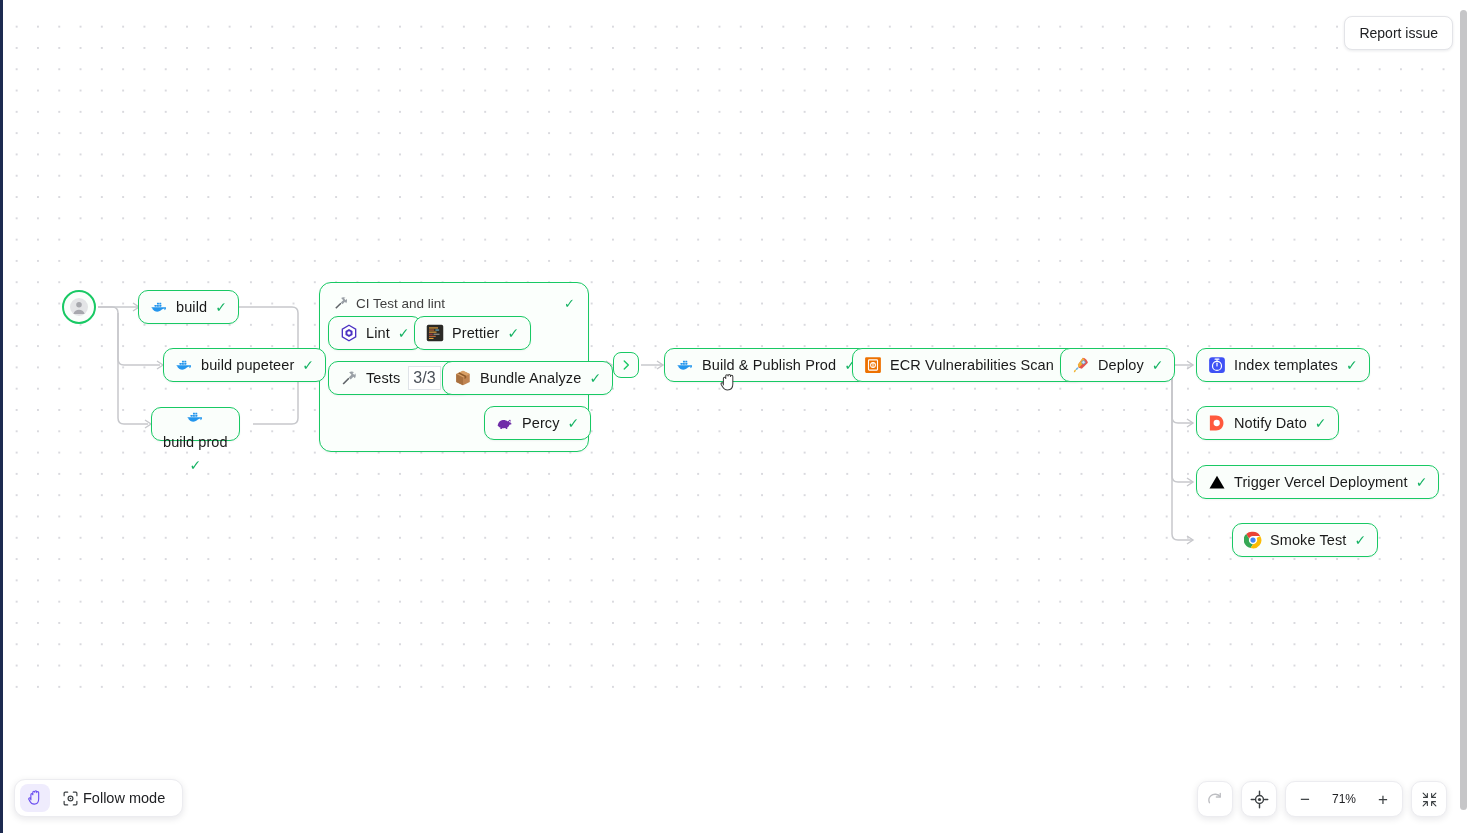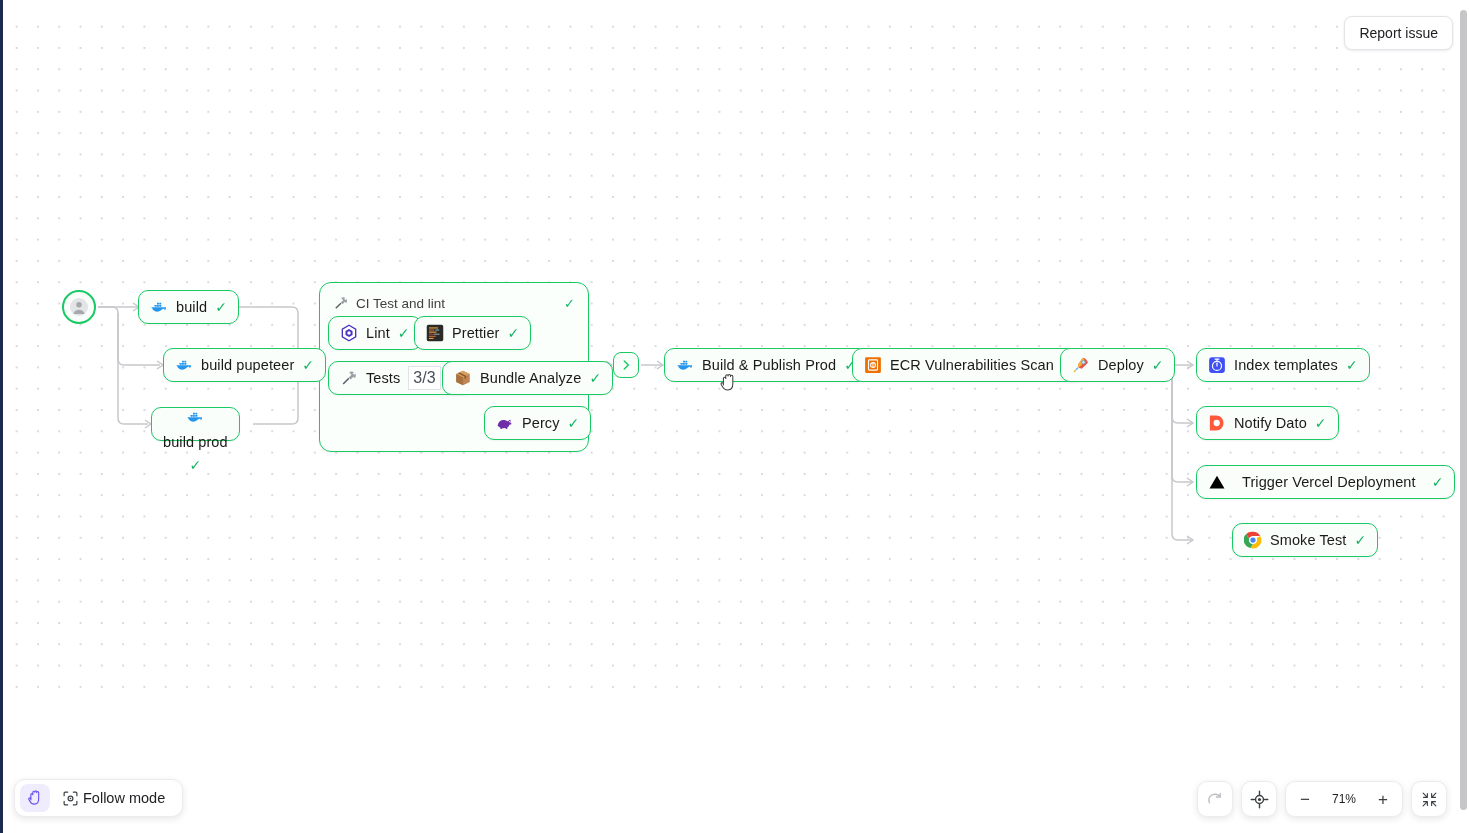--- a/index.html
+++ b/index.html
@@ -377,21 +377,21 @@
 
   <div class="node" style="left:1196px;top:399px;">
     <svg class="ico" viewBox="0 0 24 24">
       <path d="M2.5 2h8.2c5.7 0 9.9 4.1 9.9 10s-4.2 10-9.9 10H2.5z" fill="#ff593d"></path>
       <circle cx="11.6" cy="12" r="4.2" fill="#fff"></circle>
     </svg>
     <span class="label">Notify Dato</span>
     <span class="check">✓</span>
   </div>
 
-  <div class="node" style="left:1196px;top:458px;gap:16px;">
+  <div class="node" style="left:1196px;top:458px;">
     <svg class="ico" viewBox="0 0 24 24">
       <path d="M12 3.5L22 20.5H2z" fill="#000000"></path>
     </svg>
     <span class="label">Trigger Vercel Deployment</span>
     <span class="check">✓</span>
   </div>
 
   <div class="node" style="left:1196px;top:516px;margin-left:36px;">
     <svg class="ico" viewBox="0 0 24 24">
       <circle cx="12" cy="12" r="11" fill="#fff"></circle>

